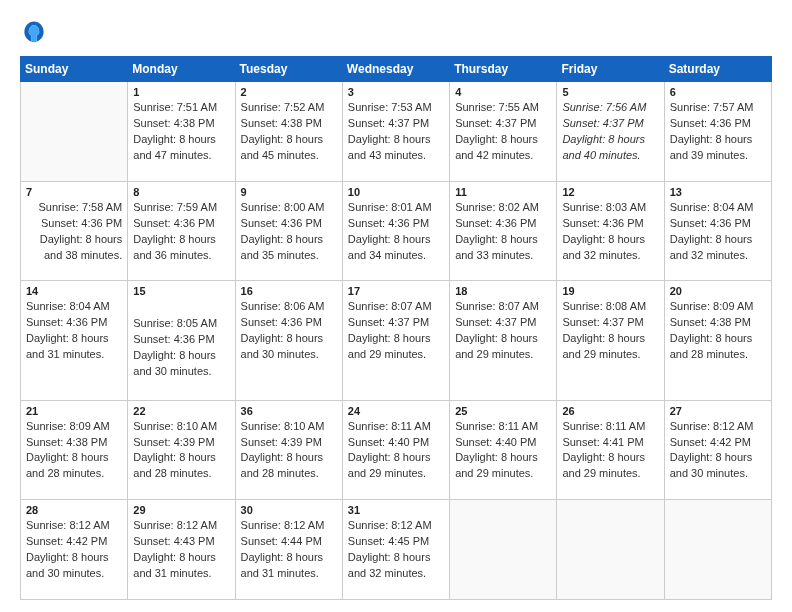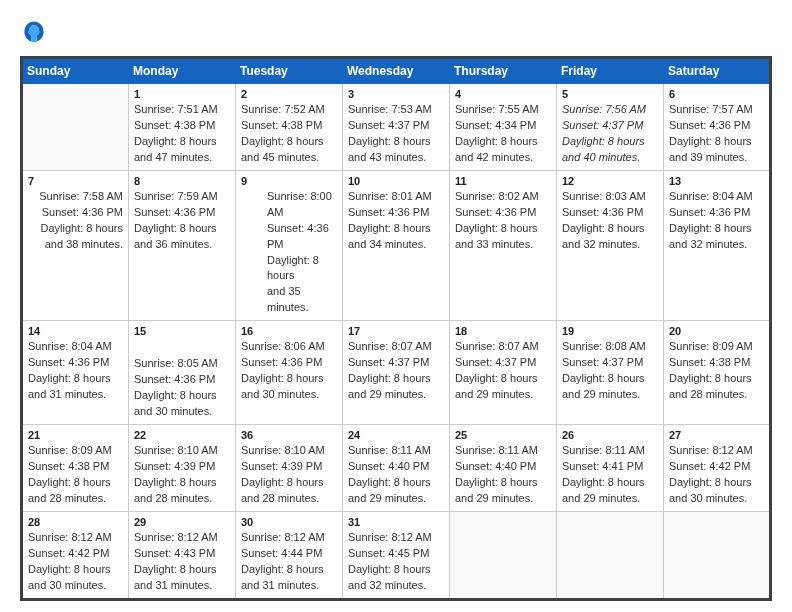--- a/index.html
+++ b/index.html
@@ -55,21 +55,21 @@
       font-weight: bold;
       color: #222;
       line-height: 1.1;
     }
     .title-location {
       font-size: 14px;
       color: #444;
     }
     .calendar {
       flex: 1;
-      border: 3px solid #404040;
+      border: 1px solid #404040;
       border-collapse: collapse;
       width: 100%;
       table-layout: fixed;
     }
     .calendar th {
       background: #1565c0;
       color: #fff;
       font-size: 12px;
       font-weight: bold;
       padding: 5px 4px;
@@ -154,21 +154,21 @@
           <td>
             <span class="day-num">3</span>
             <div class="day-info" style="white-space: pre-line;">Sunrise: 7:53 AM
 Sunset: 4:37 PM
 Daylight: 8 hours
 and 43 minutes.</div>
           </td>
           <td>
             <span class="day-num">4</span>
             <div class="day-info" style="white-space: pre-line;">Sunrise: 7:55 AM
-Sunset: 4:34 PM
+Sunset: 4:37 PM
 Daylight: 8 hours
 and 42 minutes.</div>
           </td>
           <td>
             <span class="day-num">5</span>
             <div class="day-info" style="white-space: pre-line; font-style: italic;">Sunrise: 7:56 AM
 Sunset: 4:37 PM
 Daylight: 8 hours
 and 40 minutes.</div>
           </td>
@@ -190,21 +190,21 @@
           </td>
           <td>
             <span class="day-num">8</span>
             <div class="day-info" style="white-space: pre-line;">Sunrise: 7:59 AM
 Sunset: 4:36 PM
 Daylight: 8 hours
 and 36 minutes.</div>
           </td>
           <td>
             <span class="day-num">9</span>
-            <div class="day-info" style="white-space: pre-line; margin-left: 26px;">Sunrise: 8:00 AM
+            <div class="day-info" style="white-space: pre-line;">Sunrise: 8:00 AM
 Sunset: 4:36 PM
 Daylight: 8 hours
 and 35 minutes.</div>
           </td>
           <td>
             <span class="day-num">10</span>
             <div class="day-info" style="white-space: pre-line;">Sunrise: 8:01 AM
 Sunset: 4:36 PM
 Daylight: 8 hours
 and 34 minutes.</div>

